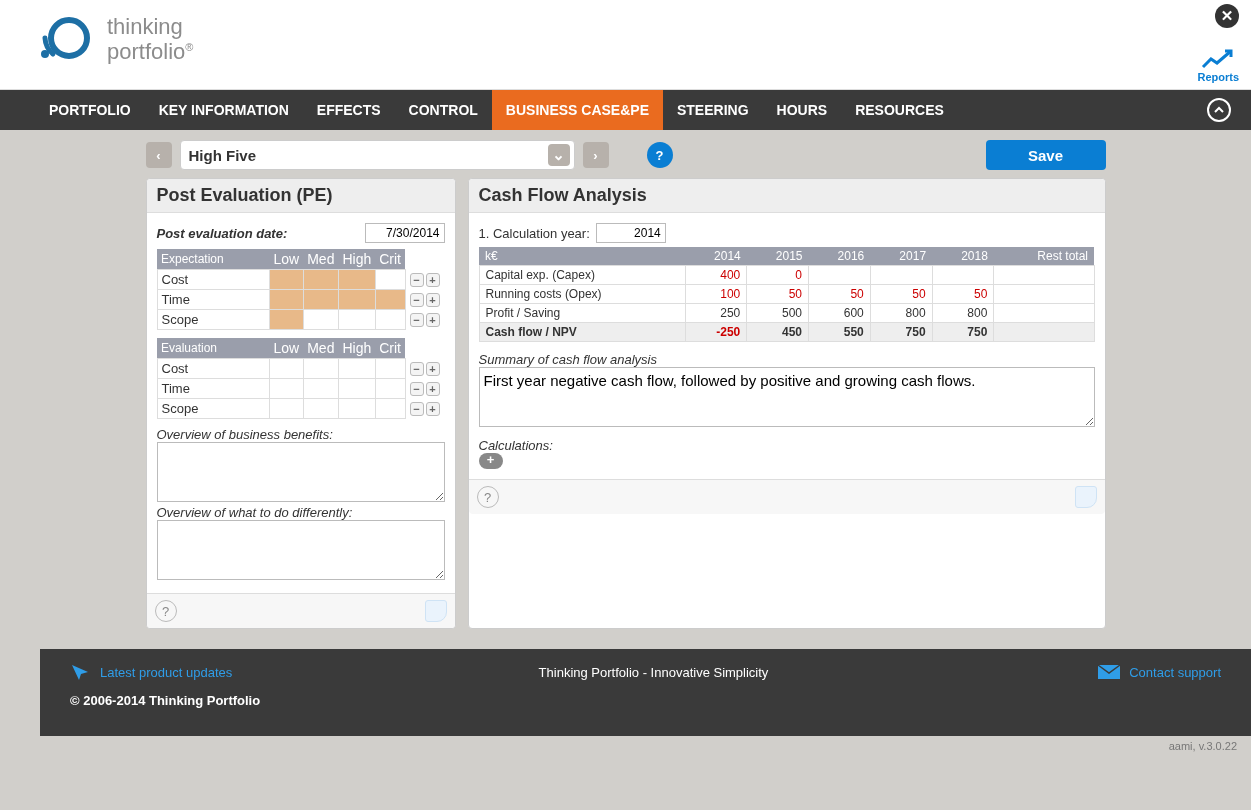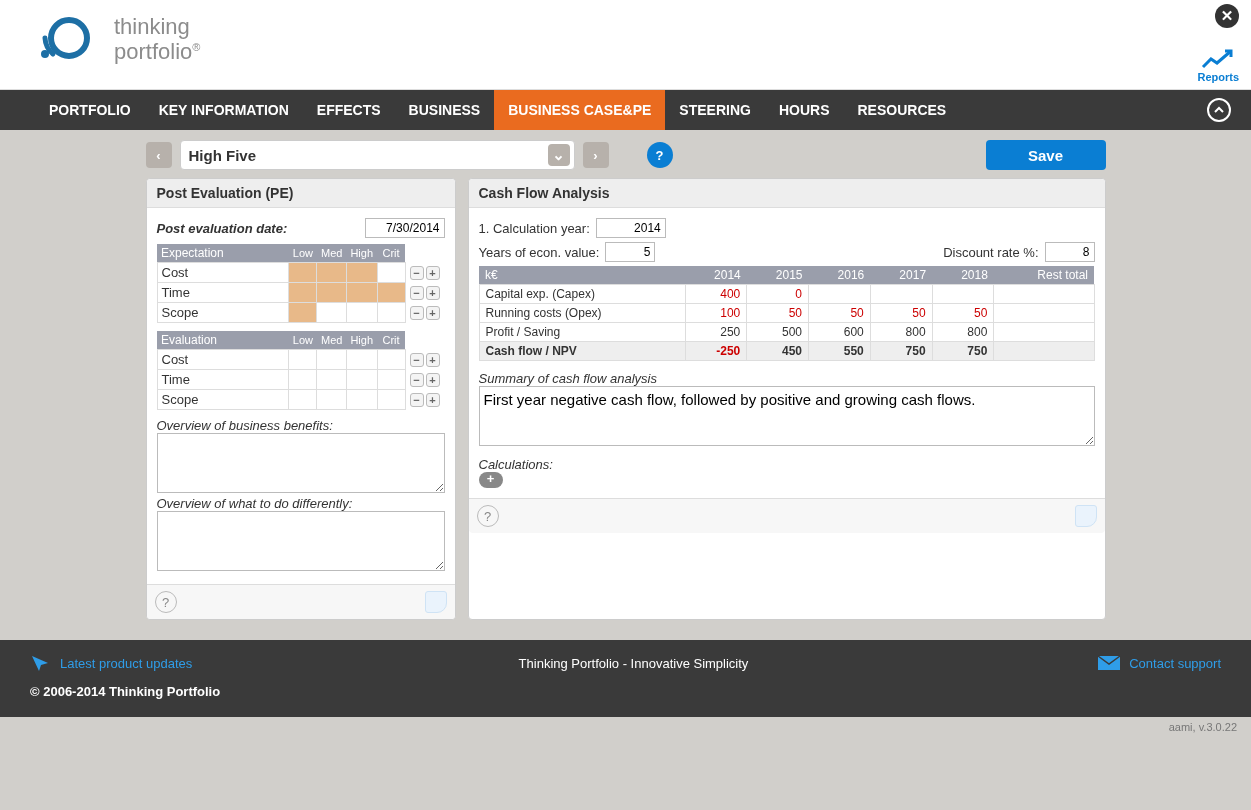--- a/index.html
+++ b/index.html
@@ -1,18 +1,18 @@
 <!DOCTYPE html>
 <html><head>
 <meta charset="utf-8">
 <style>
   * { box-sizing: border-box; }
   body { margin:0; font-family: Arial, Helvetica, sans-serif; font-size:13px; background:#d1cfcb; color:#333; }
   .topbar { background:#fff; height:90px; position:relative; border-bottom:1px solid #ddd;}
-  .logo { position:absolute; left:35px; top:10px; display:flex; align-items:center; gap:19px;}
+  .logo { position:absolute; left:35px; top:10px; display:flex; align-items:center; gap:12px;}
   .logo-svg { width:60px; height:60px; }
   .logo-text { color:#8c8c8c; font-size:22px; line-height:20px; font-weight:400;}
   .logo-text .line2 { display:block;}
   .logo-text sup { font-size:11px;}
   .close-x { position:absolute; right:12px; top:4px; width:24px; height:24px; border-radius:50%; background:#333; color:#fff; text-align:center; line-height:23px; font-weight:bold; cursor:pointer; font-size:15px;}
   .reports { position:absolute; right:12px; bottom:6px; text-align:center; color:#0a7ed3; font-size:11px; font-weight:bold; cursor:pointer;}
   .reports svg { display:block; margin:0 auto;}
   .navbar { background:#3a3a3a; height:40px; display:flex; align-items:center; padding:0 20px 0 35px; position:relative;}
   .nav-item { color:#fff; font-weight:bold; font-size:14px; padding:0 14px; height:40px; display:flex; align-items:center; cursor:pointer; white-space:nowrap;}
   .nav-item.active { background:#ea6b1f; }
@@ -20,28 +20,28 @@
   .toolbar { max-width:980px; margin:10px auto 0; display:flex; align-items:center; gap:8px; padding:0 10px;}
   .sq-btn { width:26px; height:26px; background:#b7b1ab; border-radius:4px; display:flex; align-items:center; justify-content:center; color:#fff; cursor:pointer; font-weight:bold;}
   .title-box { flex:0 0 395px; background:#fff; border:1px solid #ccc; border-radius:4px; height:30px; display:flex; align-items:center; padding:0 8px; font-weight:bold; font-size:15px; position:relative;}
   .title-dd { position:absolute; right:4px; top:3px; width:22px; height:22px; background:#b7b1ab; border-radius:4px; display:flex; align-items:center; justify-content:center; color:#fff; cursor:pointer;}
   .help-circle { width:26px; height:26px; background:#0a7ed3; border-radius:50%; color:#fff; display:flex; align-items:center; justify-content:center; font-weight:bold; cursor:pointer; margin-left:30px;}
   .save-btn { margin-left:auto; background:#0a7ed3; color:#fff; border:none; border-radius:4px; height:30px; width:120px; font-size:15px; font-weight:bold; cursor:pointer;}
   .main { max-width:980px; margin:8px auto 20px; display:flex; gap:12px; padding:0 10px;}
   .panel { background:#fff; border:1px solid #ccc; border-radius:4px; }
   .panel.left { flex:0 0 310px; }
   .panel.right { flex:1; }
-  .panel-head { background:#eee; border-bottom:1px solid #ddd; padding:6px 10px; font-weight:bold; font-size:14px; border-radius:4px 4px 0 0;}
+  .panel-head { background:#eee; border-bottom:1px solid #ddd; padding:6px 10px; font-weight:bold; font-size:18px; border-radius:4px 4px 0 0;}
   .panel-body { padding:10px; }
   .field-row { display:flex; align-items:center; margin-bottom:6px; gap:6px;}
   .field-row label { font-style:italic;font-weight:bold; }
   .field-row input[type=text] { border:1px solid #bbb; height:20px; font-size:12px; text-align:right; padding:0 4px; background:#fff;}
   .eval-table { width:100%; border-collapse:collapse; margin-bottom:8px;}
   .eval-table th { background:#9a9eab; color:#fff; font-weight:normal; font-size:12px; text-align:left; padding:2px 4px;}
-  .eval-table th.c { text-align:center; width:28px; font-size:11px;}
+  .eval-table th.c { text-align:center; width:28px; font-size:14px;}
   .eval-table td { border:1px solid #ddd; padding:2px 4px; font-size:13px;}
   .eval-table td.b { width:28px; height:18px; padding:0;}
   .bar-fill { background:#e8b989; width:100%; height:100%; display:block;}
   .pm { display:flex; gap:2px;}
   .pm span { width:14px; height:14px; border:1px solid #bbb; border-radius:3px; background:#f4f4f4; font-size:11px; line-height:12px; text-align:center; cursor:pointer; color:#666; font-weight:bold;}
   textarea.ov { width:100%; height:60px; border:1px solid #bbb; resize:both; font-family:inherit; font-size:13px; padding:4px;}
   .panel-foot { border-top:1px solid #ddd; padding:6px 8px; display:flex; align-items:center; justify-content:space-between; background:#f7f7f7; border-radius:0 0 4px 4px;}
   .foot-icon { width:22px; height:22px; border:1px solid #bbb; border-radius:50%; display:flex; align-items:center; justify-content:center; color:#888; cursor:pointer; font-size:13px;}
   .note-icon { width:22px; height:22px; border:1px solid #cfe3f5; border-radius:3px 3px 10px 3px; background:#eaf3fc; cursor:pointer;}
   .cash-inputs { display:flex; gap:30px; flex-wrap:wrap; margin-bottom:4px;}
@@ -49,21 +49,21 @@
   .cash-inputs input { width:70px; border:1px solid #bbb; height:20px; text-align:right; padding:0 4px; font-size:12px;}
   table.cash { width:100%; border-collapse:collapse; font-size:12px; margin-top:4px;}
   table.cash th { background:#9a9eab; color:#fff; font-weight:normal; padding:2px 6px; text-align:right;}
   table.cash th:first-child { text-align:left;}
   table.cash td { border:1px solid #ddd; padding:2px 6px; text-align:right;}
   table.cash td:first-child { text-align:left;}
   table.cash .neg { color:#c00;}
   table.cash tr.npv td { background:#eee; font-weight:bold;}
   .summary-ta { width:100%; height:60px; border:1px solid #bbb; padding:4px; font-family:inherit; font-size:15px; resize:both;}
   .add-pill { background:#888; color:#fff; border-radius:10px; width:24px; height:16px; text-align:center; line-height:14px; cursor:pointer; font-weight:bold; font-size:13px;}
-  footer { background:#3a3a3a; color:#fff; padding:14px 30px 18px; position:relative;}
+  footer { background:#3a3a3a; color:#fff; padding:14px 30px 28px; position:relative;margin-left:40px;}
   footer a { color:#2f9de8; text-decoration:none;}
   .f-row1 { display:flex; align-items:center;}
   .f-center { position:absolute; left:16px; right:0; text-align:center; pointer-events:none;}
   .f-left, .f-right { display:flex; align-items:center; gap:8px; z-index:1;}
   .f-right { margin-left:auto;}
   .copyright { margin-top:12px; font-weight:bold;}
   .subfoot { background:#d1cfcb; color:#777; text-align:right; padding:4px 14px; font-size:11px;}
 </style>
 </head>
 <body>
@@ -87,21 +87,21 @@
       <polyline points="24,4 30,4 30,10" fill="none" stroke="#0a7ed3" stroke-width="3"></polyline>
     </svg>
     <span>Reports</span>
   </div>
 </div>
 
 <div class="navbar">
   <div class="nav-item">PORTFOLIO</div>
     <div class="nav-item">KEY INFORMATION</div>
     <div class="nav-item">EFFECTS</div>
-    <div class="nav-item">BUSINESS</div>
+    <div class="nav-item">CONTROL</div>
     <div class="nav-item active">BUSINESS CASE&amp;PE</div>
     <div class="nav-item">STEERING</div>
     <div class="nav-item">HOURS</div>
     <div class="nav-item">RESOURCES</div>
   <div class="nav-collapse">
     <svg width="12" height="12" viewBox="0 0 12 12">
         <polyline points="2,8 6,4 10,8" fill="none" stroke="#fff" stroke-width="2"></polyline>
       </svg>
   </div>
 </div>
@@ -263,30 +263,20 @@
     </div>
   </div>
 
   <div class="panel right">
     <div class="panel-head">Cash Flow Analysis</div>
     <div class="panel-body">
       <div class="cash-inputs">
         <div class="grp">
           <span>1. Calculation year:</span>
           <input type="text" value="2014" style="">
-        </div>
-      </div>
-      <div class="cash-inputs">
-        <div class="grp">
-          <span>Years of econ. value:</span>
-          <input type="text" style="width: 50px;" value="5">
-        </div>
-        <div class="grp" style="margin-left:auto">
-          <span>Discount rate %:</span>
-          <input type="text" style="width: 50px;" value="8">
         </div>
       </div>
 
       <table class="cash">
         <thead>
           <tr>
             <th>k€</th>
             <th>2014</th>
             <th>2015</th>
             <th>2016</th>

